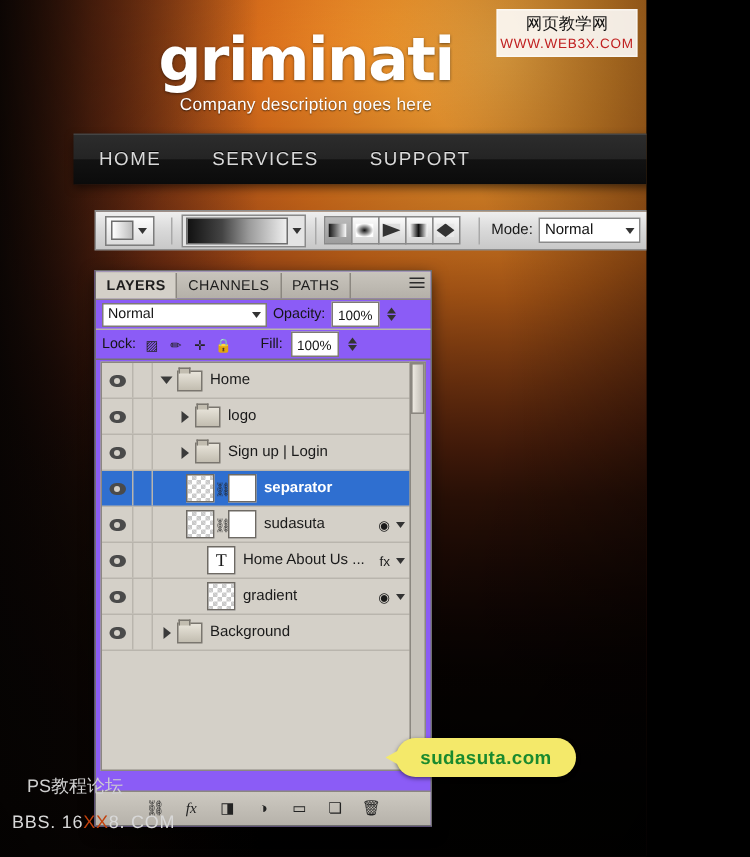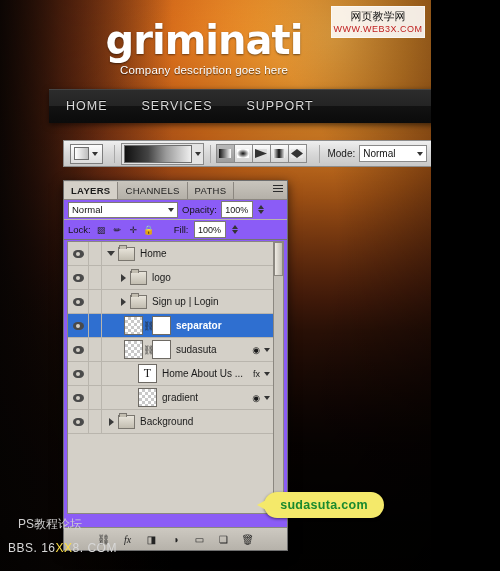--- a/index.html
+++ b/index.html
@@ -208,21 +208,21 @@
     position:absolute;left:0;bottom:0;width:100%;height:22px;
     background:linear-gradient(to bottom,#cdc9c1,#b6b2aa);
     border-top:1px solid #8b8780;
     display:flex;align-items:center;justify-content:center;gap:11px;
   }
   .pb-ic{width:13px;height:13px;display:flex;align-items:center;justify-content:center;color:#232323;font-size:10px;}
 
   
   .credit{position:absolute;left:18px;bottom:38px;color:#cfcfcf;font-size:12px;}
   .credit2{position:absolute;left:8px;bottom:16px;color:#d8d8d8;font-size:12px;letter-spacing:.5px;}
-  .credit2 .red{color:#fde047;}
+  .credit2 .red{color:#c2410c;}
 
   
   .badge{
     position:absolute;left:264px;top:492px;width:120px;height:26px;
     background:#f4e96a;border-radius:13px;
     box-shadow:0 1px 3px rgba(0,0,0,0.5);
     display:flex;align-items:center;justify-content:center;
   }
   .badge span{font-size:12.5px;font-weight:bold;color:#1a8a2e;letter-spacing:.3px;}
   .badge:before{

